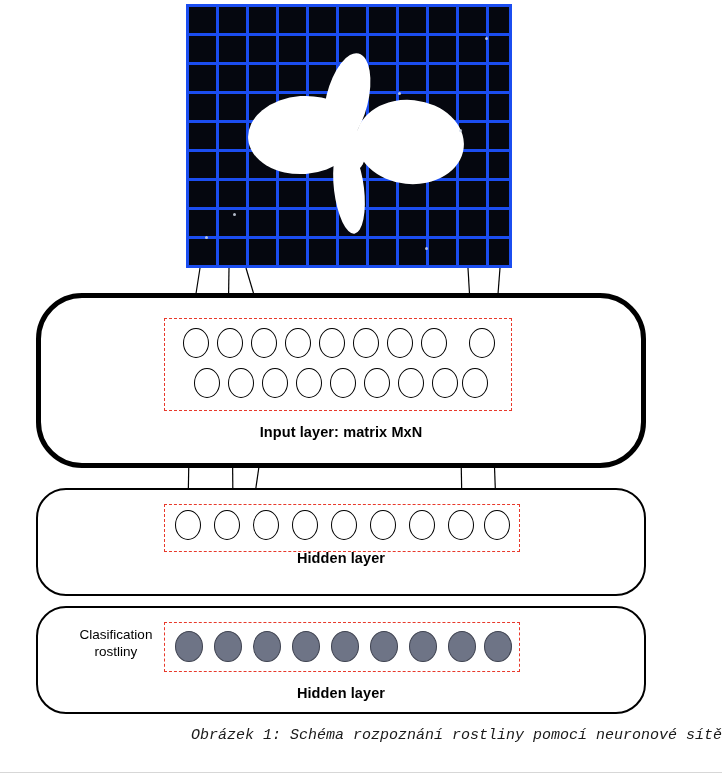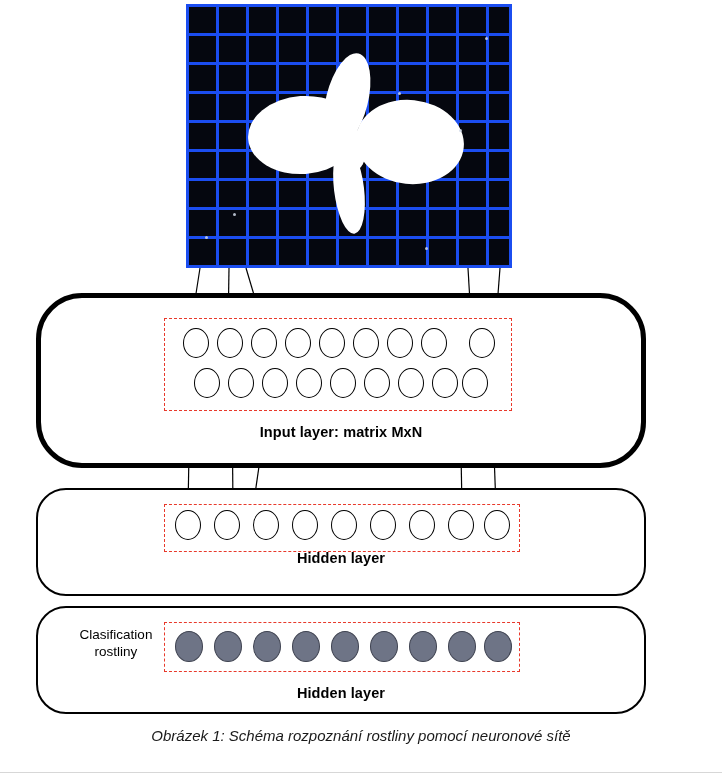--- a/index.html
+++ b/index.html
@@ -136,25 +136,25 @@
     font-size: 13.5px;
     line-height: 17px;
     color: #000;
   }
 
   #figure-caption {
     position: absolute;
     left: 0;
     top: 727px;
     width: 722px;
-    text-align: center;
+    text-align: right;
     font-style: italic;
     font-size: 15px;
     color: #1a1a1a;
-    font-family: Liberation Sans, sans-serif;
+    font-family: Liberation Mono, monospace;
   }
   #bottom-rule {
     position: absolute;
     left: 0;
     top: 772px;
     width: 722px;
     height: 1px;
     background: #d7d7d7;
   }
 </style>

